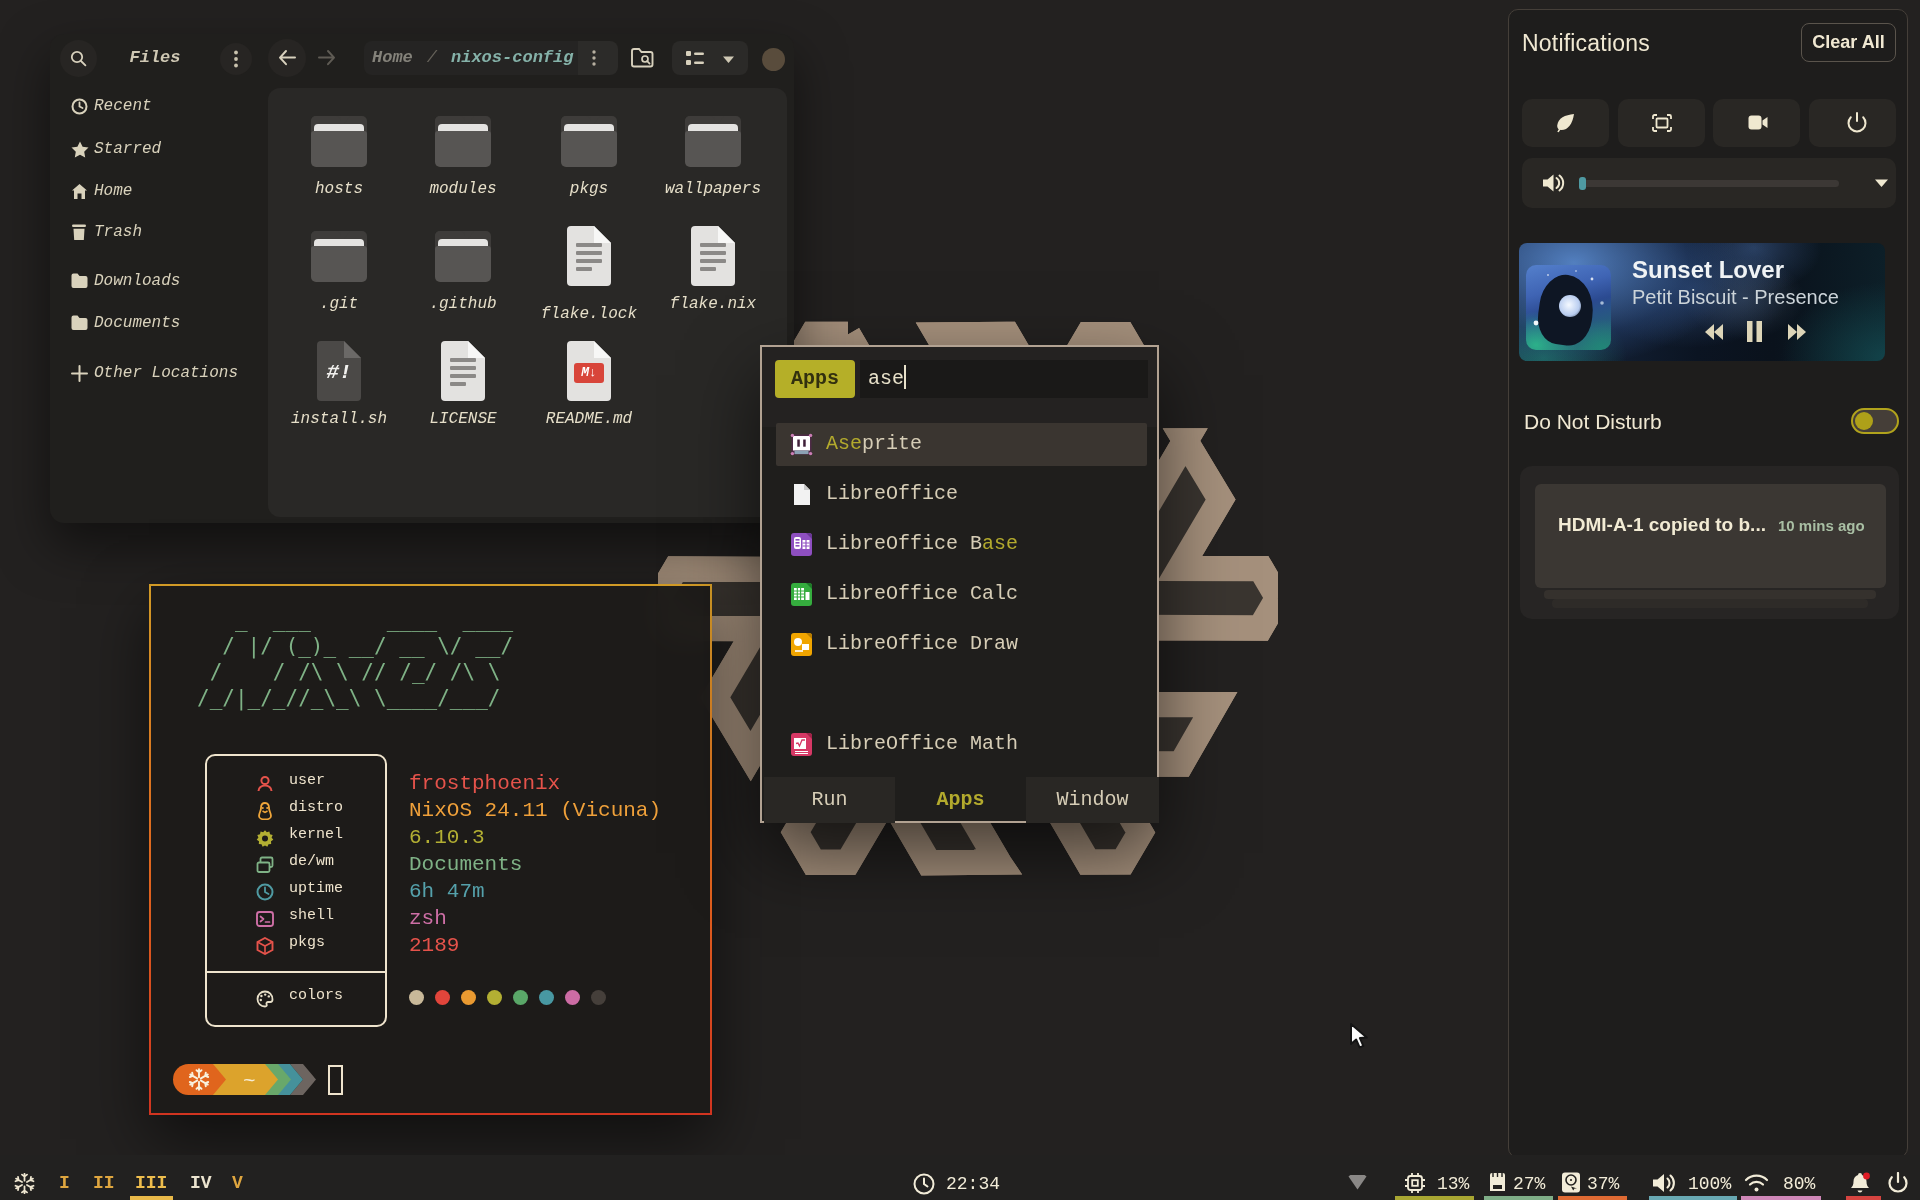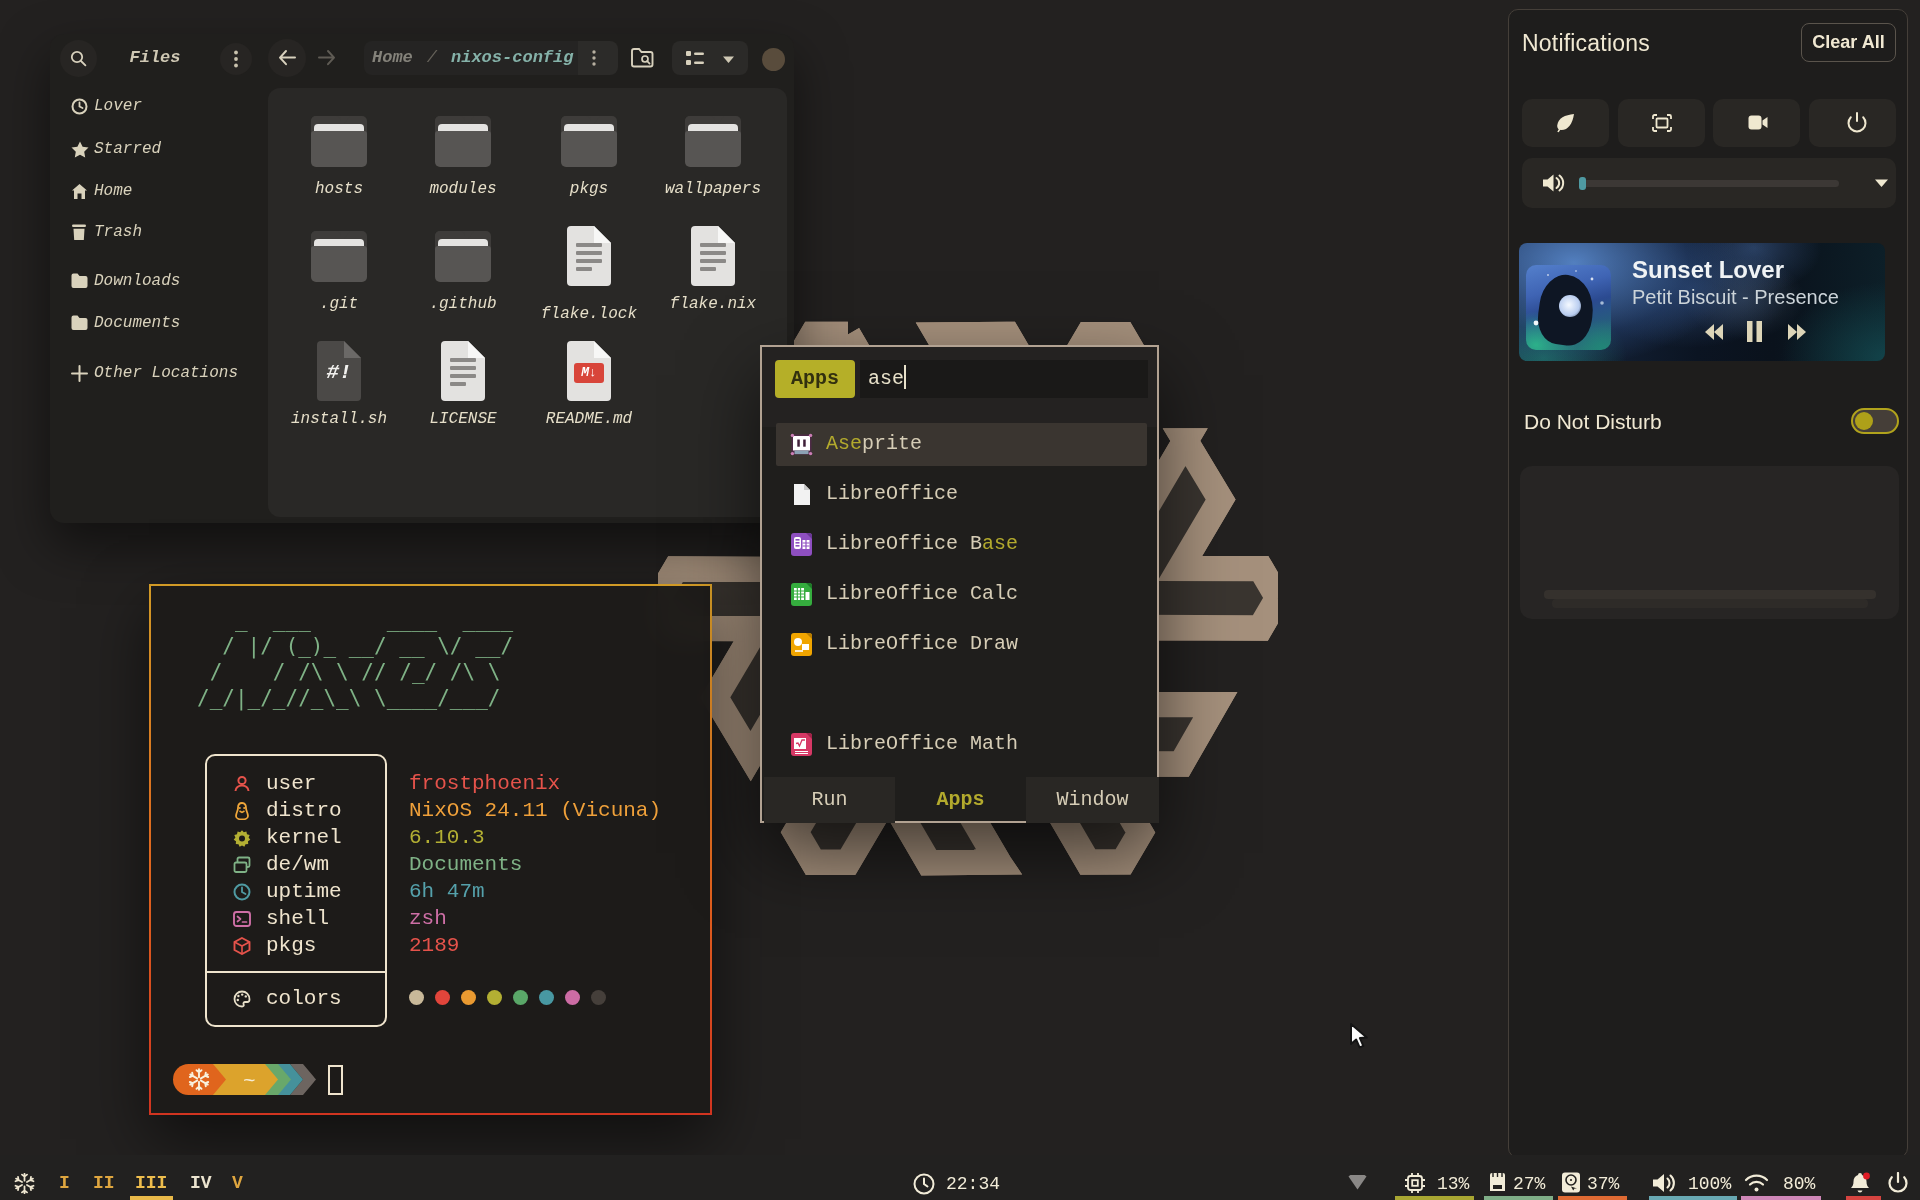--- a/index.html
+++ b/index.html
@@ -46,21 +46,21 @@
 .doc .l { position:absolute; left:9px; height:4px; background:#8b8987; border-radius:1px; }
 
 
 #term { position:absolute; left:149px; top:584px; width:563px; height:531px; background:rgba(29,27,25,0.965); backdrop-filter:blur(14px);
   border:2px solid #d79423; border-image:linear-gradient(180deg,#d19a26,#e0641e 55%,#d03420) 1;
   box-shadow:0 24px 60px rgba(0,0,0,.55); }
 #ascii { position:absolute; left:46px; top:21px; font-size:21px; line-height:26px; color:#7fb286; white-space:pre; }
 #infobox { position:absolute; left:54px; top:168px; width:182px; height:273px;
   border:2px solid #efe4cd; border-radius:10px; }
 #infobox .div { position:absolute; left:-2px; right:-2px; top:215px; height:2px; background:#efe4cd; }
-.irow { position:absolute; left:59px; color:#efe4cd; font-size:21px; height:24px; }
+.irow { position:absolute; left:82px; color:#efe4cd; font-size:15px; height:24px; }
 .iic { position:absolute; left:-33px; top:3px; width:18px; height:18px; }
 .vals { position:absolute; left:258px; font-size:21px; white-space:nowrap; }
 .dots { position:absolute; left:258px; top:404px; }
 .dots i { display:inline-block; width:15px; height:15px; border-radius:50%; margin-right:11px; }
 #prompt { position:absolute; left:22px; top:478px; width:160px; height:31px; }
 #cursorblk { position:absolute; left:177px; top:479px; width:15px; height:30px; border:2px solid #efe4cd; }
 
 
 #launch { position:absolute; left:760px; top:345px; width:399px; height:478px;
   background:#1f1e1c; border:2px solid #b2a292; box-shadow:0 30px 70px rgba(0,0,0,.6); }
@@ -177,21 +177,21 @@
         <path d="M1 1.5 L6.5 8 L12 1.5 Z" fill="#cfc8b4"></path>
       </svg>
     <div class="avatar"></div>
   </div>
   <div class="side">
     <div class="sitem" style="top:14px;">
         <svg width="17" height="17" viewBox="0 0 17 17">
           <circle cx="8.5" cy="8.5" r="7" fill="none" stroke="#d9d2bc" stroke-width="2"></circle>
           <path d="M8.5 4.5 V8.5 L11.5 10" stroke="#d9d2bc" stroke-width="1.8" fill="none" stroke-linecap="round"></path>
         </svg>
-        <span>Lover</span>
+        <span>Recent</span>
       </div>
     <div class="sitem" style="top:57px;">
         <svg width="18" height="17" viewBox="0 0 18 17">
           <path d="M9 0.5 L11.6 5.8 L17.5 6.6 L13.2 10.7 L14.2 16.5 L9 13.7 L3.8 16.5 L4.8 10.7 L0.5 6.6 L6.4 5.8 Z" fill="#d9d2bc"></path>
         </svg>
         <span>Starred</span>
       </div>
     <div class="sitem" style="top:99px;">
         <svg width="17" height="17" viewBox="0 0 17 17">
           <path d="M8.5 1 L16 7.5 L14 7.5 L14 16 L10.5 16 L10.5 10.5 L6.5 10.5 L6.5 16 L3 16 L3 7.5 L1 7.5 Z" fill="#d9d2bc"></path>
@@ -533,20 +533,24 @@
     <svg class="abs" style="left:268px; top:80px;" width="20" height="18" viewBox="0 0 20 18">
         <path d="M1 1 L10 9 L1 17 Z" fill="#ddd5b8"></path>
         <path d="M10 1 L19 9 L10 17 Z" fill="#ddd5b8"></path>
       </svg>
   </div>
   <div id="dnd">Do Not Disturb</div>
   <div id="toggle">
       <div class="knob"></div>
     </div>
   <div id="ngroup">
+    <div id="ncard">
+      <div class="nt">HDMI-A-1 copied to b...</div>
+      <div class="nd">10 mins ago</div>
+    </div>
     <div class="nbar1"></div>
     <div class="nbar2"></div>
   </div>
 </div>
 
 <div id="bar">
   <svg class="abs" style="left:14px; top:18px;" width="21" height="21" viewBox="0 0 24 24">
       <path d="M12.0 15.2 L12.0 23.2 M12.0 19.8 L14.9 22.2 M12.0 19.8 L9.1 22.2 M9.2 13.6 L2.3 17.6 M5.2 15.9 L4.6 19.6 M5.2 15.9 L1.7 14.6 M9.2 10.4 L2.3 6.4 M5.2 8.1 L1.7 9.4 M5.2 8.1 L4.6 4.4 M12.0 8.8 L12.0 0.8 M12.0 4.2 L9.1 1.8 M12.0 4.2 L14.9 1.8 M14.8 10.4 L21.7 6.4 M18.8 8.1 L19.4 4.4 M18.8 8.1 L22.3 9.4 M14.8 13.6 L21.7 17.6 M18.8 15.9 L22.3 14.6 M18.8 15.9 L19.4 19.6" stroke="#eee6d0" stroke-width="2.0" stroke-linecap="round" fill="none"></path>
     </svg>
   <div class="ws" style="left:59px;">I</div>

